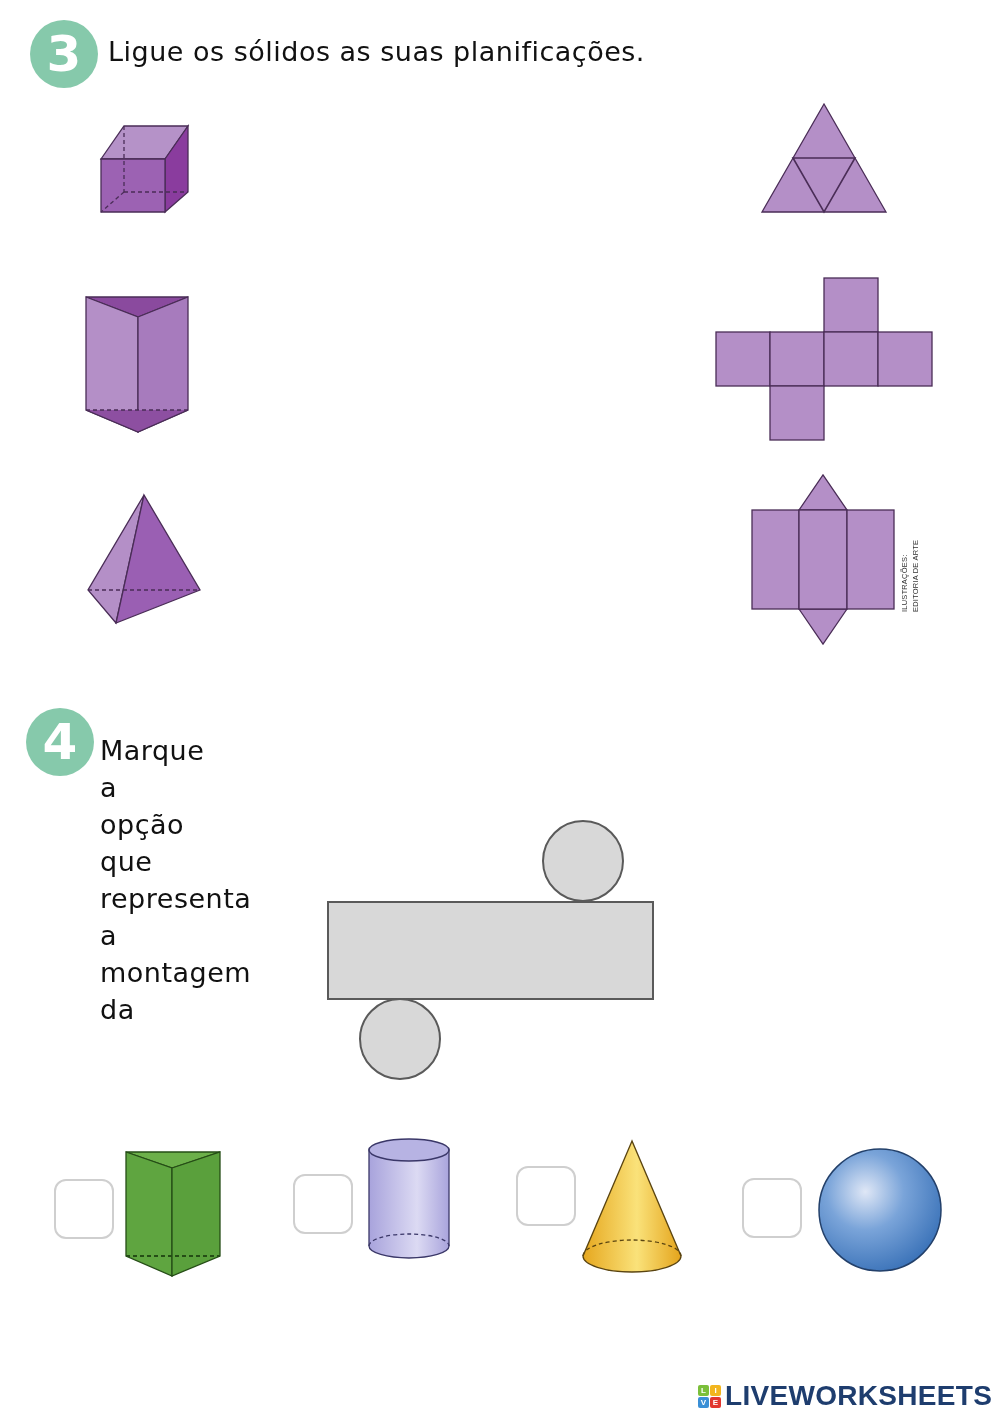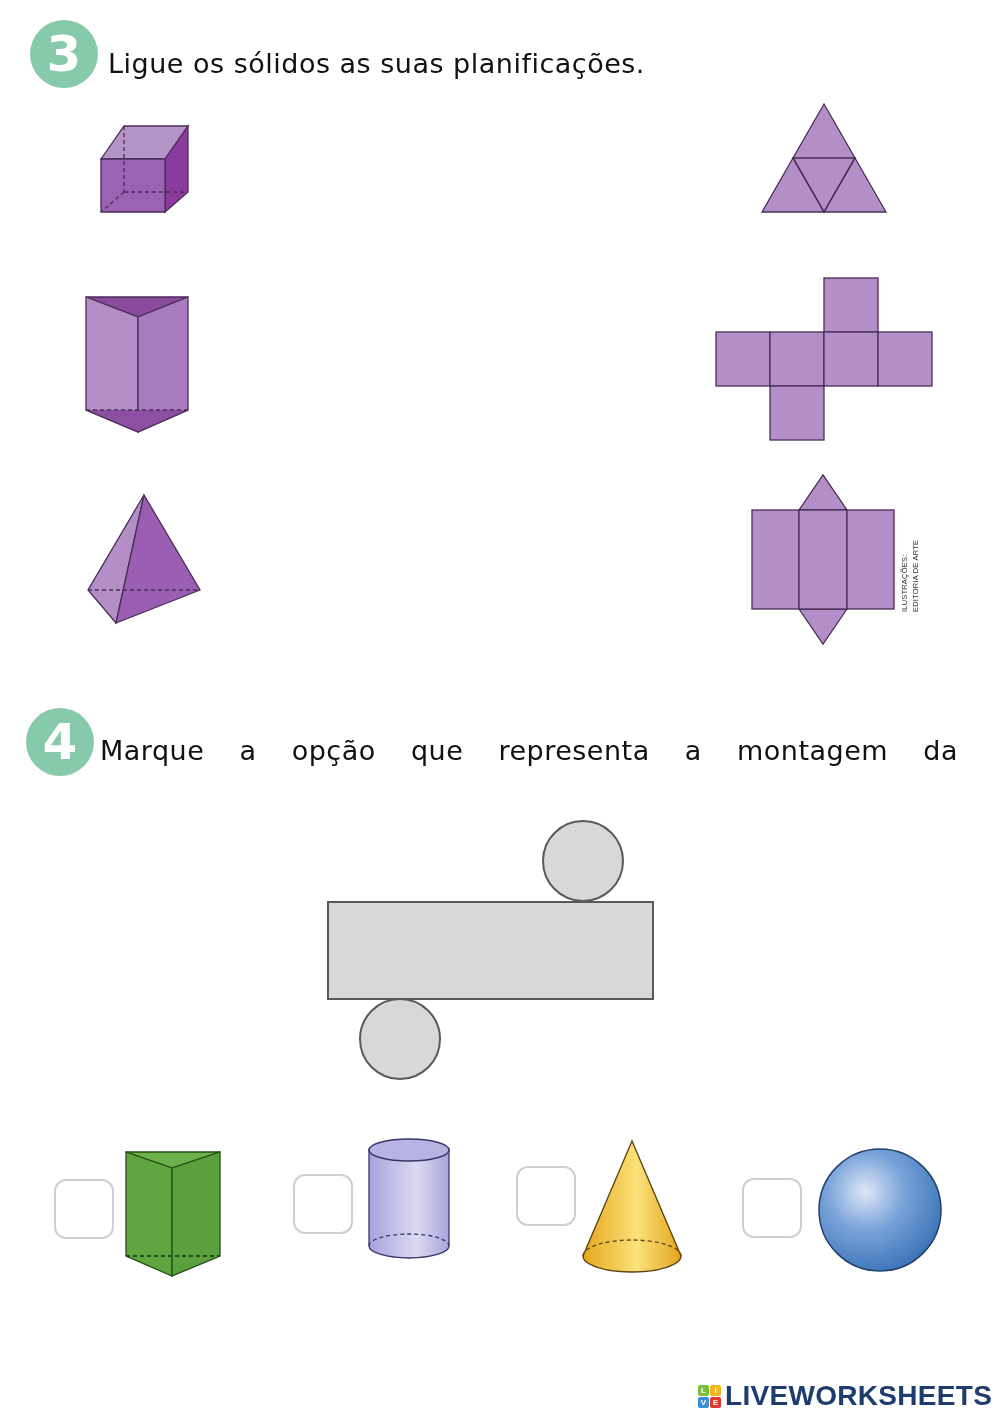--- a/index.html
+++ b/index.html
@@ -1,33 +1,33 @@
 <!DOCTYPE html>
 <html><head>
 <meta charset="utf-8">
 <style>
   html, body { margin: 0; padding: 0; background: #ffffff; }
   body { width: 1000px; height: 1414px; position: relative; overflow: hidden; font-family: "DejaVu Sans", sans-serif; color: #111; }
   .badge { position: absolute; width: 68px; height: 68px; border-radius: 50%; background: #86c9ab; color: #fff; font-family: "DejaVu Sans", sans-serif; font-weight: bold; font-size: 50px; line-height: 68px; text-align: center; }
   .title { position: absolute; font-family: "DejaVu Sans", sans-serif; font-size: 27px; color: #111; letter-spacing: 0.5px; }
-  .q4-line1 { display: flex; justify-content: space-between; width: 858px; }
+  .q4-line1 { display: flex; justify-content: center; width: 858px; flex-direction: column; }
   .svgbox { position: absolute; }
   .checkbox { position: absolute; width: 56px; height: 56px; border: 2px solid #cfcfcf; border-radius: 12px; background: #fff; box-sizing: border-box; cursor: pointer; }
   .credit { position: absolute; left: 898px; top: 528px; width: 36px; height: 86px; }
   .credit span { position: absolute; transform: rotate(-90deg); transform-origin: left top; font-family: "Liberation Sans", sans-serif; font-size: 7.5px; color: #333; white-space: nowrap; letter-spacing: 0.2px; }
   .logo { position: absolute; left: 698px; top: 1380px; display: flex; align-items: center; }
   .logo-tiles { display: grid; grid-template-columns: 11px 11px; grid-template-rows: 11px 11px; gap: 1px; margin-right: 4px; }
   .tile { font-family: "Liberation Sans", sans-serif; font-weight: bold; font-size: 8px; color: #fff; text-align: center; line-height: 11px; border-radius: 2px; }
   .logo-text { font-family: "Liberation Sans", sans-serif; font-weight: bold; font-size: 28px; color: #1e3d6e; letter-spacing: 0.3px; }
 </style>
 </head>
 <body>
 
 <div class="badge" style="left:30px; top:20px;">3</div>
-<div class="title" style="left:108px; top:48px;">Ligue os sólidos as suas planificações.</div>
+<div class="title" style="left:108px; top:36px;">Ligue os sólidos as suas planificações.</div>
 
 <svg class="svgbox" style="left:95px; top:120px;" width="100" height="100" viewBox="0 0 100 100">
   <polygon points="6,39 29,6 93,6 70,39" fill="#b592c8" stroke="#4a2d57" stroke-width="1.3"></polygon>
   <polygon points="70,39 93,6 93,72 70,92" fill="#8a3c9e" stroke="#4a2d57" stroke-width="1.3"></polygon>
   <polygon points="6,39 70,39 70,92 6,92" fill="#9c62b3" stroke="#4a2d57" stroke-width="1.3"></polygon>
   <line x1="29" y1="6" x2="29" y2="72" stroke="#4a2d57" stroke-width="1.3" stroke-dasharray="4,3"></line>
   <line x1="29" y1="72" x2="93" y2="72" stroke="#4a2d57" stroke-width="1.3" stroke-dasharray="4,3"></line>
   <line x1="29" y1="72" x2="6" y2="92" stroke="#4a2d57" stroke-width="1.3" stroke-dasharray="4,3"></line>
 </svg>
 

